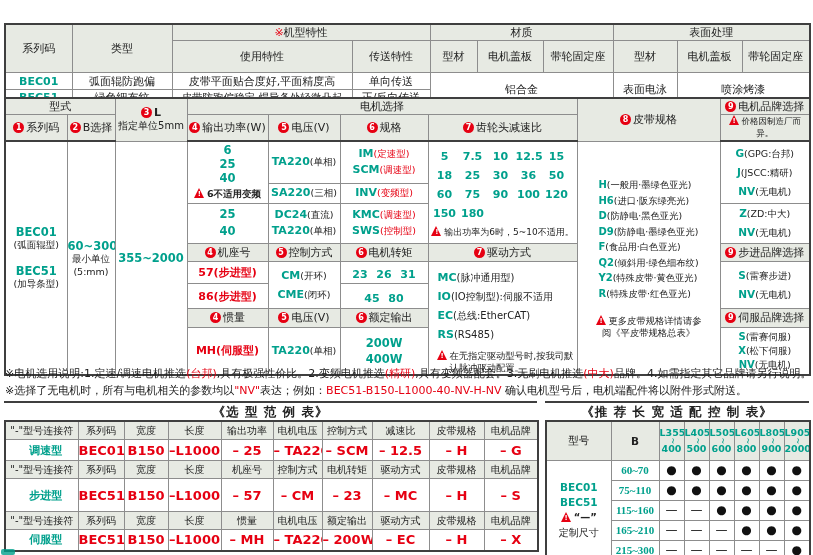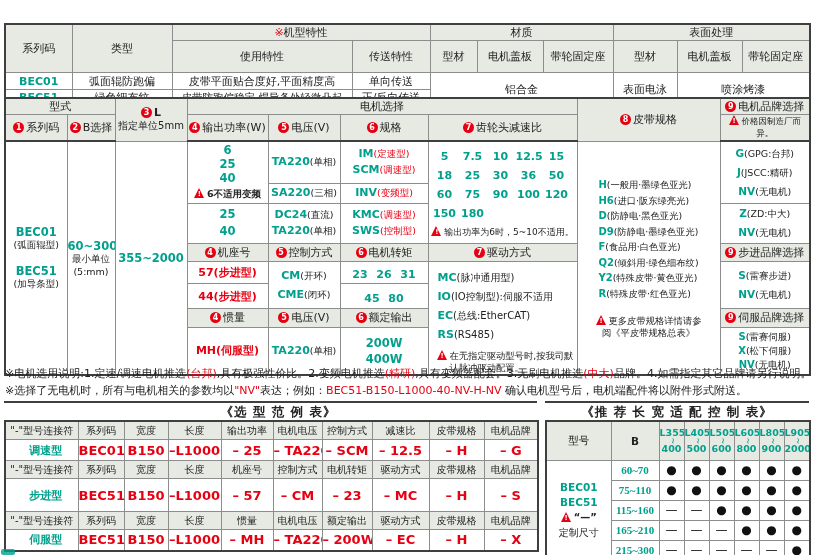--- a/index.html
+++ b/index.html
@@ -273,21 +273,21 @@
         </div>
       </td>
       <td rowspan="2">
         <div>
               <div class="brl"><span class="teal">S</span><span class="lab">(雷赛步进)</span></div>
               <div class="brl"><span class="teal">NV</span><span class="lab">(无电机)</span></div>
             </div>
       </td>
     </tr>
     <tr style="height:24px">
-      <td class="redb" style="font-size:11px">44(步进型)</td>
+      <td class="redb" style="font-size:11px">86(步进型)</td>
       <td>
         <div><span class="tql">45</span><span class="tql">80</span></div>
       </td>
     </tr>
     <tr class="hd" style="height:18px">
       <td><span class="num">4</span><span>惯量</span></td>
       <td><span class="num">5</span><span>电压(V)</span></td>
       <td><span class="num">6</span><span>额定输出</span></td>
       <td><span class="num">9</span><span>伺服品牌选择</span></td>
     </tr>
@@ -316,21 +316,21 @@
   <div class="abs note-line" style="left:5px;top:366px;">
     <span><span class="nseg">※电机选用说明:1.定速/调速电机推选</span><span class="nseg red">(台邦)</span><span class="nseg">,具有极强性价比。2.变频电机推选</span><span class="nseg red">(精研)</span><span class="nseg">,具有变频器配套。3.无刷电机推选</span><span class="nseg red">(中大)</span><span class="nseg">品牌。4.如需指定其它品牌请另行说明。</span></span>
   </div>
   <div class="abs note-line" style="left:5px;top:383px;">
     <span><span class="nseg">※选择了无电机时，所有与电机相关的参数均以</span><span class="nseg red">"NV"</span><span class="nseg">表达；例如：</span><span class="nseg red">BEC51-B150-L1000-40-NV-H-NV</span><span class="nseg">  确认电机型号后，电机端配件将以附件形式附送。</span></span>
   </div>
 
   <div class="abs rule" style="left:4px;top:401px;width:533px;"></div>
   <div class="abs rule" style="left:545px;top:401px;width:264px;"></div>
 
-  <div class="abs sect-title" style="left:12px;top:404px;width:533px;">《选 型 范 例 表》</div>
+  <div class="abs sect-title" style="left:4px;top:404px;width:533px;">《选 型 范 例 表》</div>
   <div class="abs sect-title" style="left:545px;top:404px;width:264px;">《推 荐 长 宽 适 配 控 制 表》</div>
 
   <table class="abs outer" style="left:4px;top:420px;width:533px;">
     <colgroup>
         <col style="width:73px">
         <col style="width:46px">
         <col style="width:44px">
         <col style="width:53px">
         <col style="width:52px">
       <col style="width:49px">

